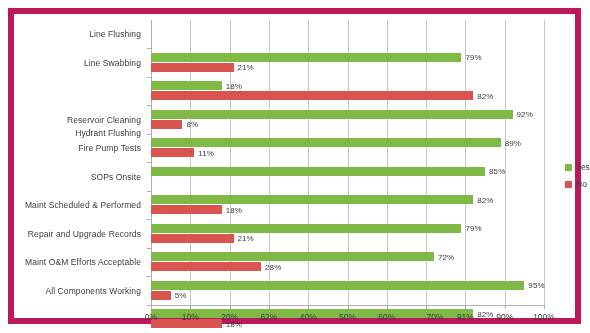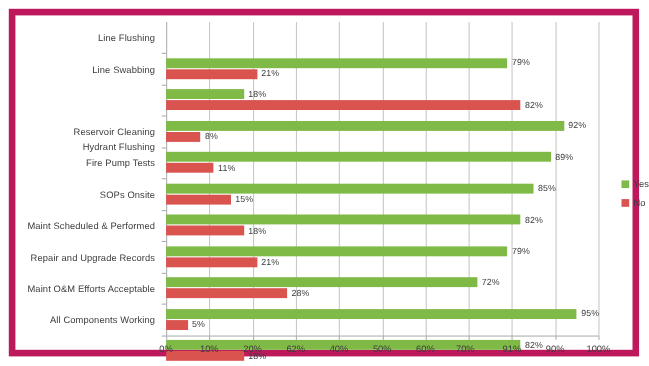--- a/index.html
+++ b/index.html
@@ -249,24 +249,20 @@
           <div class="bar-line" style="top: 14.75px; width: 100%;">
             <div class="bar no" title="Reservoir Cleaning — No: 11%" style="width: 43.23px; background: rgb(217, 83, 79);"></div>
             <div class="bar-label" style="left: 47.23px;">11%</div>
           </div>
         </div>
         <div class="cat-row" style="top: 114px; height: 28.5px;">
           <div class="cat-tick" style="top: 0px;"></div>
           <div class="bar-line" style="top: 4.75px; width: 100%;">
             <div class="bar yes" title="Fire Pump Tests — Yes: 85%" style="width: 334.05px; background: rgb(127, 186, 70);"></div>
             <div class="bar-label" style="left: 338.05px;">85%</div>
-          </div>
-          <div class="bar-line" style="top: 14.75px; width: 100%;">
-            <div class="bar no" title="Fire Pump Tests — No: 15%" style="width: 58.95px; background: rgb(217, 83, 79);"></div>
-            <div class="bar-label" style="left: 62.95px;">15%</div>
           </div>
         </div>
         <div class="cat-row" style="top: 142.5px; height: 28.5px;">
           <div class="cat-tick" style="top: 0px;"></div>
           <div class="bar-line" style="top: 4.75px; width: 100%;">
             <div class="bar yes" title="SOPs Onsite — Yes: 82%" style="width: 322.26px; background: rgb(127, 186, 70);"></div>
             <div class="bar-label" style="left: 326.26px;">82%</div>
           </div>
           <div class="bar-line" style="top: 14.75px; width: 100%;">
             <div class="bar no" title="SOPs Onsite — No: 18%" style="width: 70.74px; background: rgb(217, 83, 79);"></div>
@@ -331,21 +327,21 @@
       <div class="tick-label" style="left: 78.6px;">20%</div>
       <div class="tick" style="left: 117.9px;"></div>
       <div class="tick-label" style="left: 117.9px;">62%</div>
       <div class="tick" style="left: 157.2px;"></div>
       <div class="tick-label" style="left: 157.2px;">40%</div>
       <div class="tick" style="left: 196.5px;"></div>
       <div class="tick-label" style="left: 196.5px;">50%</div>
       <div class="tick" style="left: 235.8px;"></div>
       <div class="tick-label" style="left: 235.8px;">60%</div>
       <div class="tick" style="left: 275.1px;"></div>
-      <div class="tick-label" style="left: 272px;">70%</div>
+      <div class="tick-label" style="left: 284px;">70%</div>
       <div class="tick" style="left: 314.4px;"></div>
       <div class="tick-label" style="left: 314.4px;">91%</div>
       <div class="tick" style="left: 353.7px;"></div>
       <div class="tick-label" style="left: 353.7px;">90%</div>
       <div class="tick" style="left: 393px;"></div>
       <div class="tick-label" style="left: 393px;">100%</div>
     </div>
 
   <div id="legend">
       <div class="legend-item">

